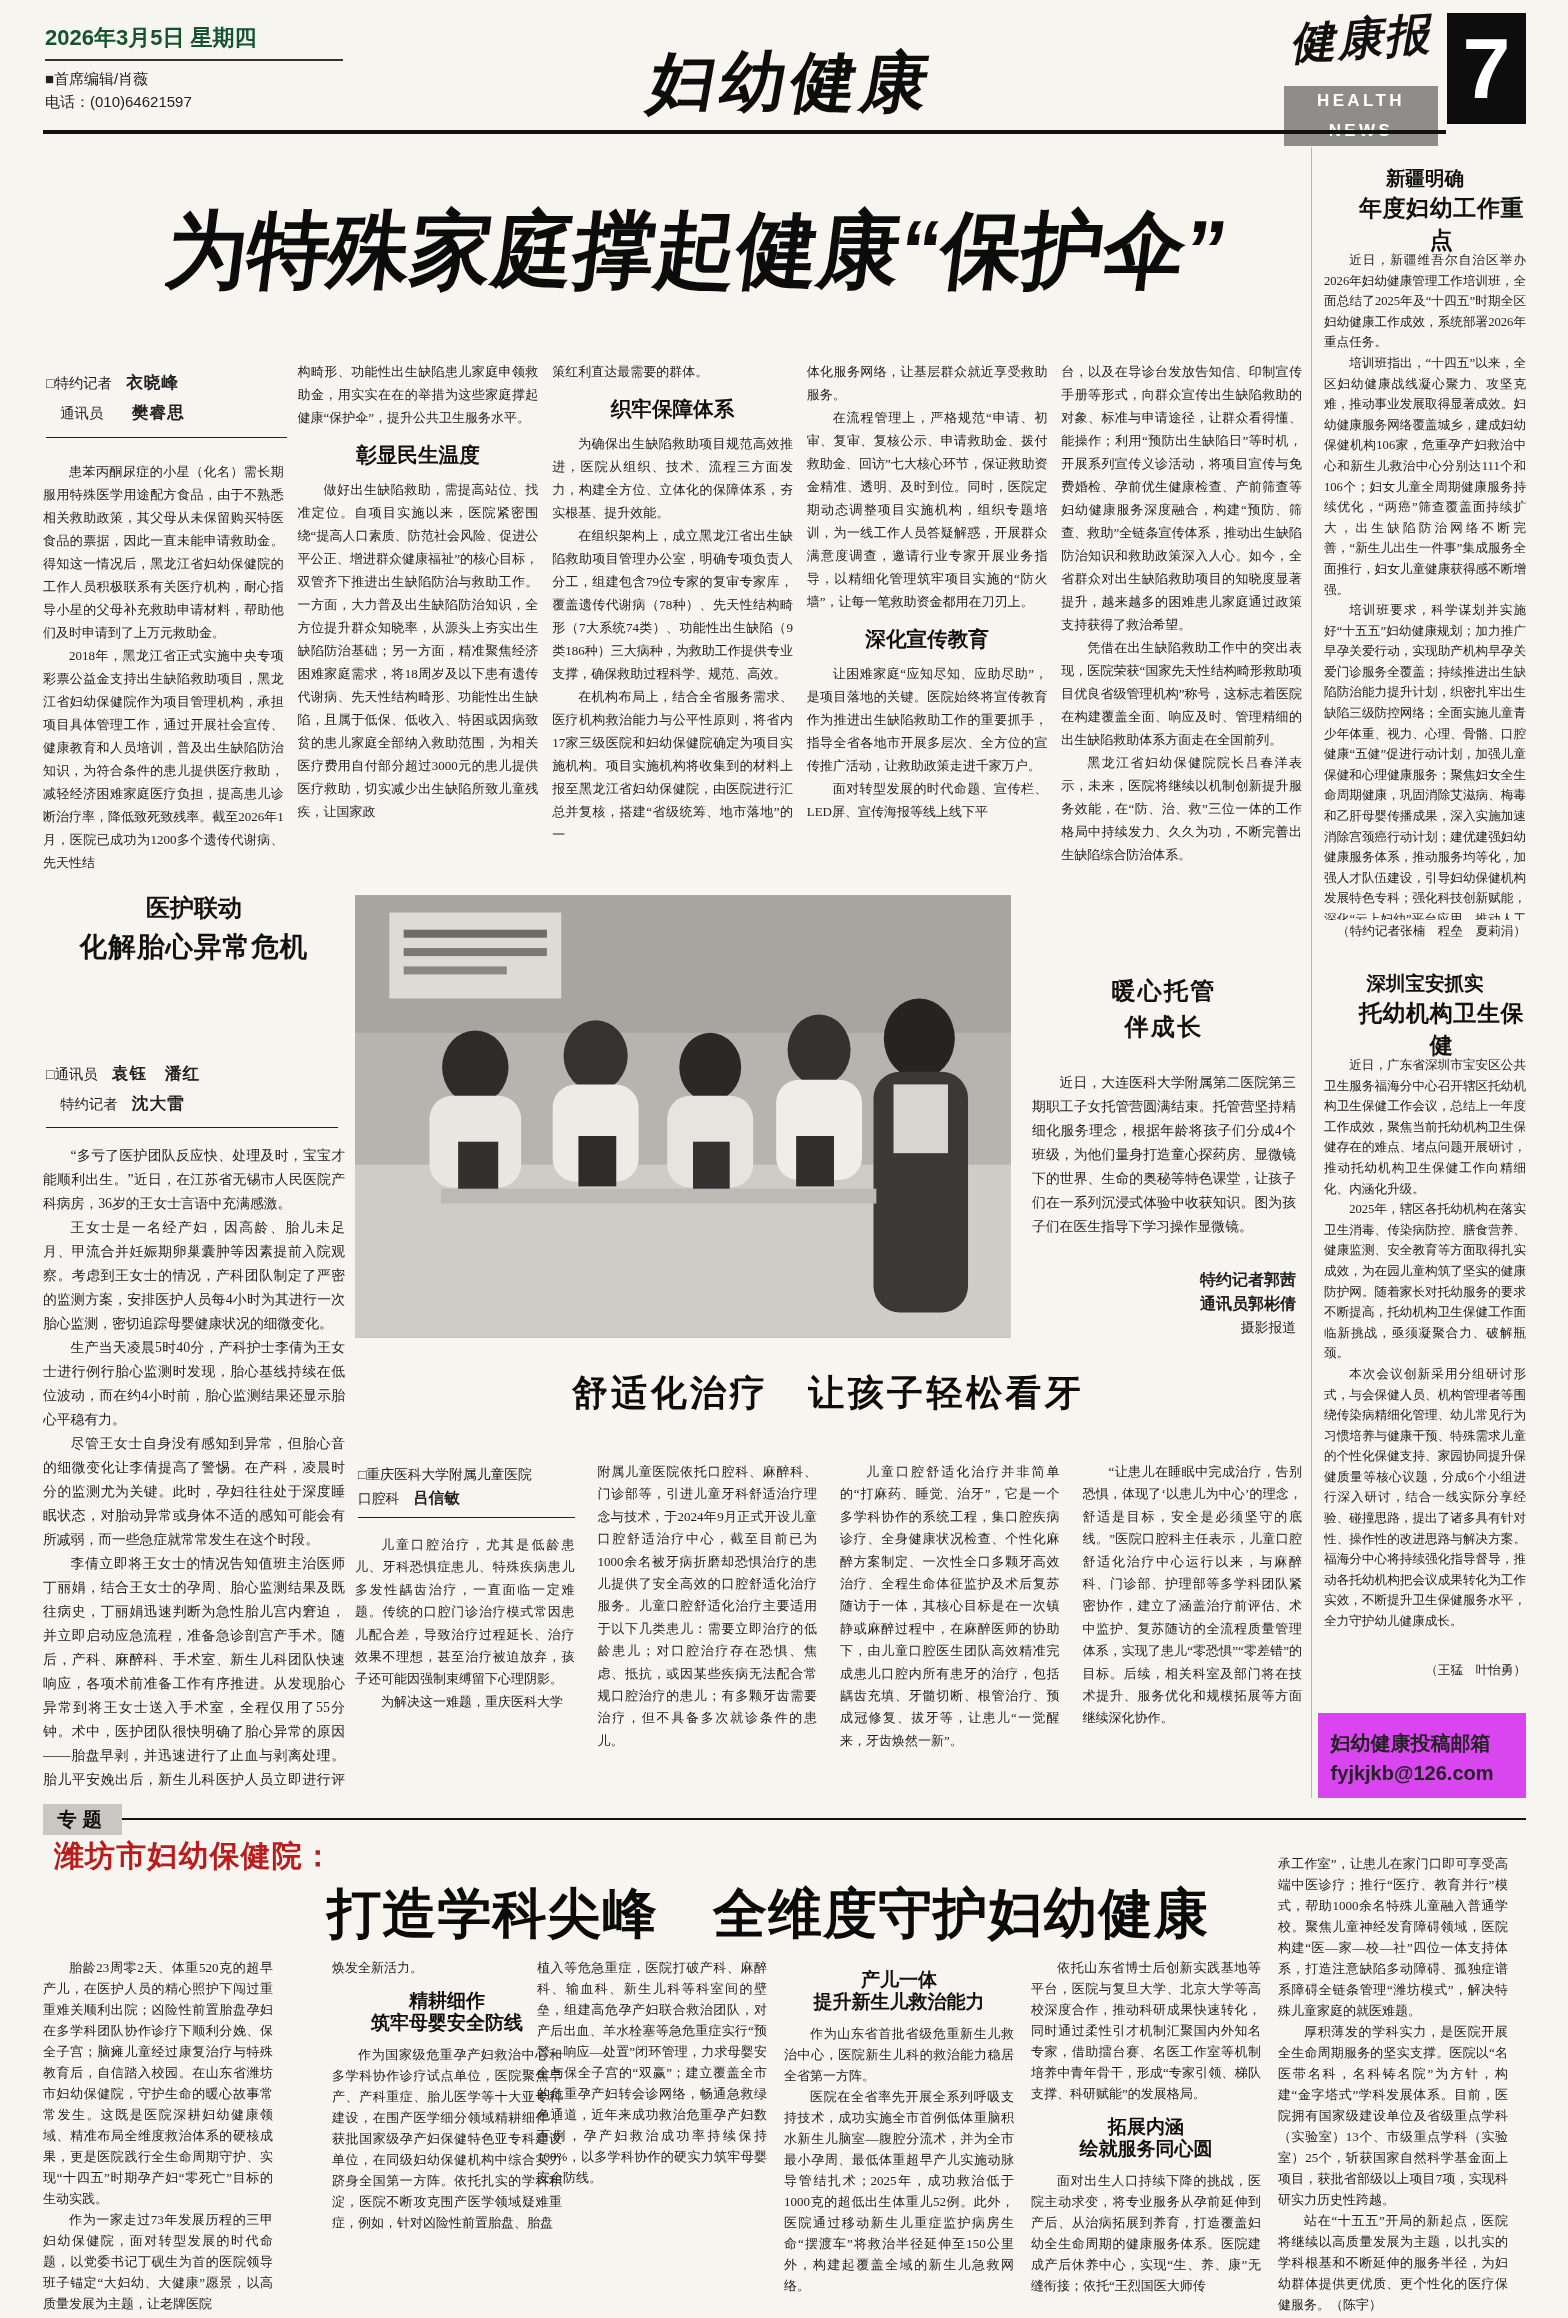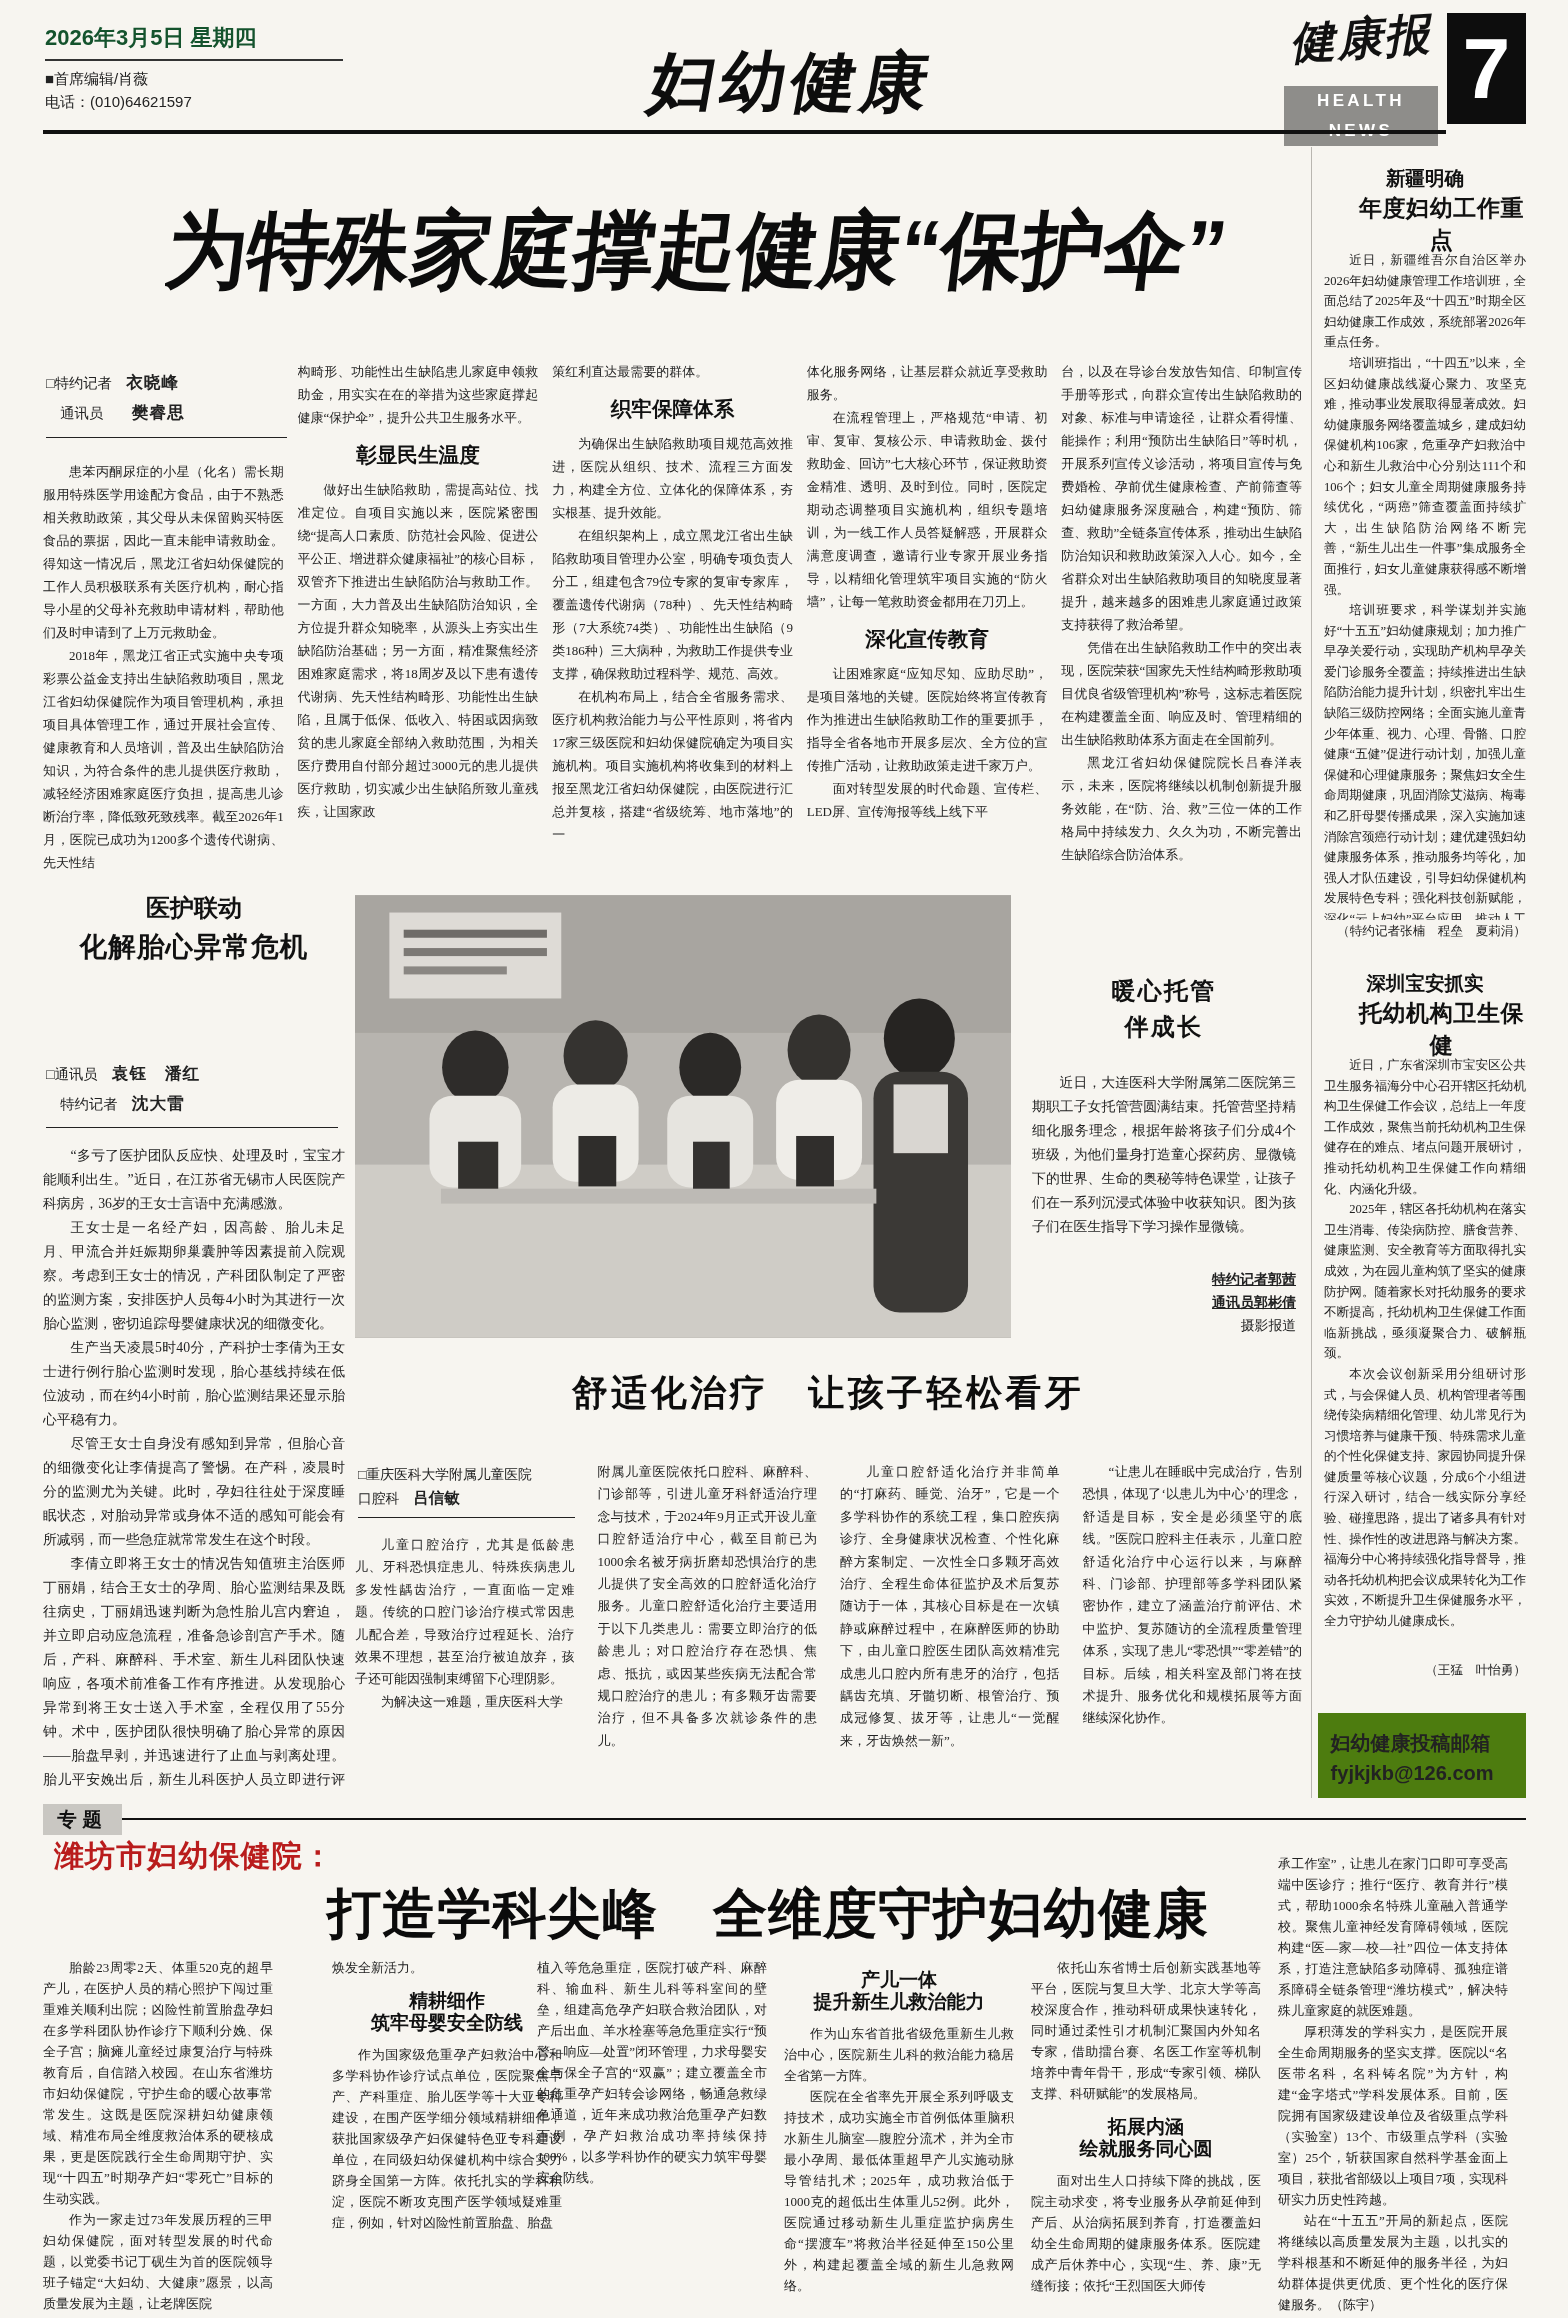--- a/index.html
+++ b/index.html
@@ -29,35 +29,35 @@
   .col h3 span{display:block;}
   
   #sb-divider{left:1311px;top:147px;width:1.1px;height:1651px;background:#b9b6b0;}
   .sb-title{left:1324px;width:202px;text-align:center;color:#111;}
   .sb-t1{font:bold 19.5px/1.4 "Liberation Sans",sans-serif;display:block;}
   .sb-t2{font:bold 23px/1.4 "Liberation Sans",sans-serif;display:block;letter-spacing:0.6px;margin-left:33px;}
   .sb-body{left:1324px;width:202px;overflow:hidden;font:12.6px/20.6px "Liberation Serif",serif;}
   .sign{text-align:right;text-indent:0;}
   #sb1-title{top:165px;} #sb1-body{top:250px;height:670px;} #sb1-sign{left:1324px;top:922px;width:202px;font:12.6px/19.5px "Liberation Serif",serif;}
   #sb2-title{top:970px;} #sb2-body{top:1055px;height:602px;} #sb2-sign{left:1324px;top:1661px;width:202px;font:12.6px/19.5px "Liberation Serif",serif;}
-  #mailbox{left:1318px;top:1713px;width:208px;height:85px;background:#4d7c0f;box-sizing:border-box;padding:15px 10.3px 0 12.6px;}
+  #mailbox{left:1318px;top:1713px;width:208px;height:85px;background:#d946ef;box-sizing:border-box;padding:15px 10.3px 0 12.6px;}
   #mailbox div{font:bold 20px/30px "Liberation Sans",sans-serif;color:#222;}
   
   #ob-title{left:43px;top:890px;width:302px;text-align:center;color:#111;}
   #ob-t1{font:bold 24px/1.5 "Liberation Sans",sans-serif;display:block;}
   #ob-t2{font:bold 27.5px/1.5 "Liberation Sans",sans-serif;display:block;letter-spacing:1.1px;}
   #ob-byline{left:46px;top:1059px;width:292px;border-bottom:1.7px solid #222;padding-bottom:8px;}
   #ob-body{left:43px;top:1144px;width:302px;height:645px;overflow:hidden;font:13.8px/24px "Liberation Serif",serif;}
   
   #photo{left:355px;top:895px;width:656px;height:443px;background:#b9b6b1;overflow:hidden;}
   #cap-title{left:1032px;top:973px;width:264px;text-align:center;color:#111;}
   #cap-title span{display:block;font:bold 24px/1.5 "Liberation Sans",sans-serif;letter-spacing:2.3px;}
   #cap-text{left:1032px;top:1071px;width:264px;height:193px;overflow:hidden;font:13.8px/24px "Liberation Serif",serif;}
   #cap-credits{left:1032px;top:1268px;width:264px;text-align:right;font:13.8px/23px "Liberation Serif",serif;}
-  #cap-credits b{font-size:14px;text-decoration:underline;}
+  #cap-credits b{font-size:16px;}
   
   #dental-headline{left:355px;top:1371px;width:946px;text-align:center;font:bold 36px/1.2 "Liberation Sans",sans-serif;color:#0d0d0d;letter-spacing:3.4px;}
   #dental-byline{left:358px;top:1463px;width:217px;border-bottom:1.7px solid #222;padding-bottom:6.9px;font:13.8px/23px "Liberation Serif",serif;}
   #dental-byline b{font-size:15.5px;}
   #dental-cols{left:355px;top:1461px;width:947px;height:332px;display:flex;gap:23px;}
   #dental-cols .col{flex:1;overflow:hidden;font:13px/22.4px "Liberation Serif",serif;}
   
   #zt-box{left:43px;top:1804px;width:79px;height:31px;background:#c9c7c2;color:#111;text-align:center;font:bold 19.5px/31px "Liberation Sans",sans-serif;letter-spacing:5.7px;}
   #zt-line{left:122px;top:1818px;width:1404px;height:2.3px;background:#111;}
   #sp-kicker{left:54px;top:1838px;font:bold 30px/1.2 "Liberation Sans",sans-serif;color:#b91c1c;letter-spacing:1.1px;}

